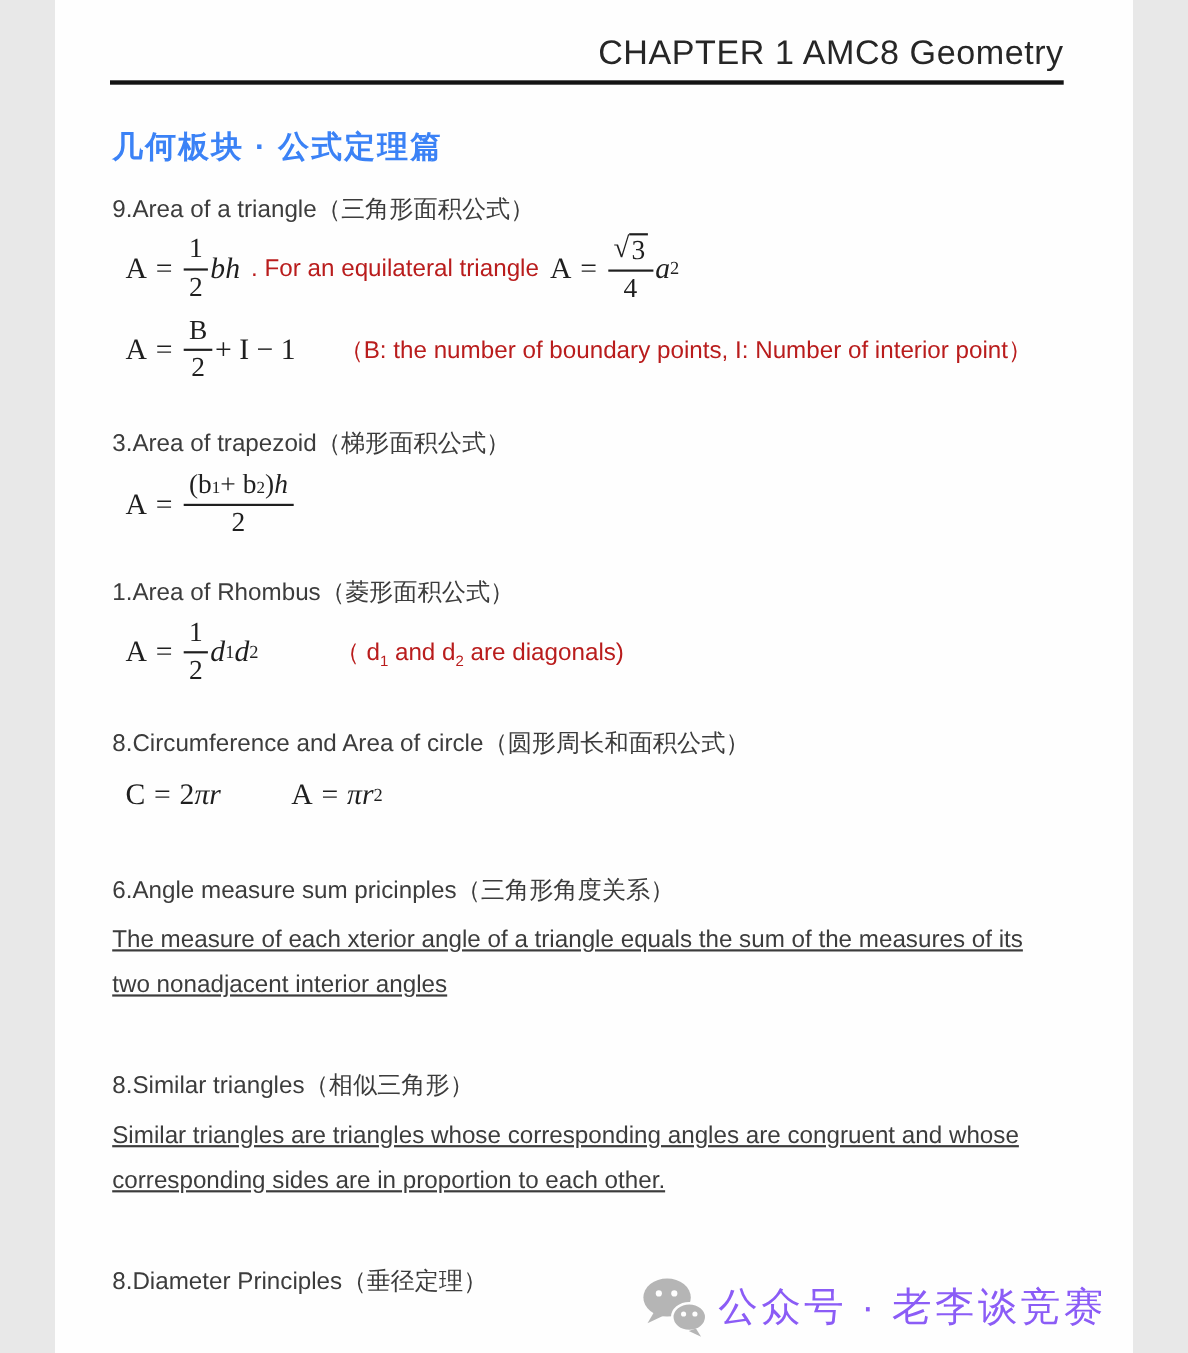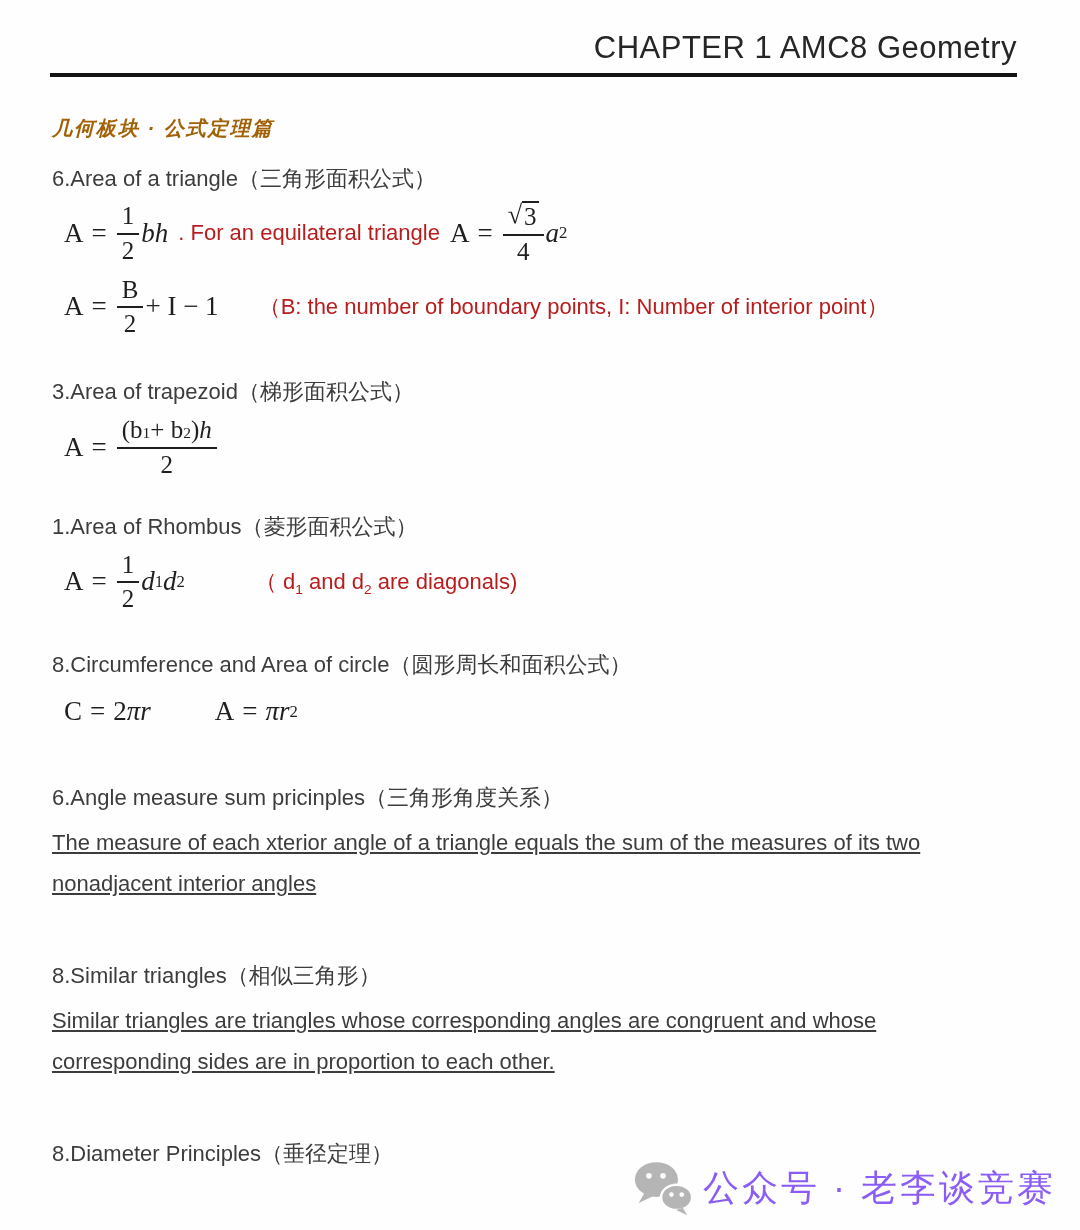--- a/index.html
+++ b/index.html
@@ -1,28 +1,28 @@
 <!DOCTYPE html>
 <html><head>
 <meta charset="utf-8">
 <style>
   * { margin:0; padding:0; box-sizing:border-box; }
   html,body { background:#e8e8e8; }
   .page {
-    position:relative; width:1080px; height:1230px; margin:0 auto;
+    position:relative; width:980px; height:1230px; margin:0 auto;
     background:#fefefe; overflow:hidden;
     font-family:"Liberation Sans", sans-serif; color:#3a3a3a;
   }
   
   .hdr { padding:30px 63px 0 50px; text-align:right; }
   .hdr-title { font-size:31px; color:#262626; letter-spacing:0.5px; }
   .hdr-rule { margin:7px 63px 0 50px; height:4px; background:#141414; }
   
   .content { padding:0 62px 0 52px; }
-  .doc-title { margin-top:38px; font-size:20px; font-weight:bold; color:#a16207; letter-spacing:2px;font-style:italic; }
+  .doc-title { margin-top:38px; font-size:28px; font-weight:bold; color:#3b82f6; letter-spacing:2px; }
   .sec-head { font-size:22px; color:#3c3c3c; }
   .sec-body { font-size:22px; color:#3c3c3c; line-height:1.86; max-width:890px; margin-top:10px;text-decoration:underline; }
   
   .frow { display:flex; align-items:center; padding-left:12px;
           font-family:"Liberation Serif", serif; font-size:27px; color:#1f1f1f; }
   .m  { font-family:"Liberation Serif", serif; color:#1f1f1f; }
   .mi { font-style:italic; }
   .eq { margin:0 8px; }
   .frac { display:inline-flex; flex-direction:column; align-items:center; margin:0 2px; font-size:25px; line-height:1.15; }
   .frac .num { padding:1px 5px 2px; border-bottom:2px solid #1f1f1f; display:inline-flex; align-items:baseline; }
@@ -62,21 +62,21 @@
 
   <div class="hdr">
     <span class="hdr-title">CHAPTER 1 AMC8 Geometry</span>
   </div>
   <div class="hdr-rule"></div>
 
   <div class="content">
 
     <div class="doc-title">几何板块 · 公式定理篇</div>
 
-    <div class="sec-head s1-head">6.Area of a triangle（三角形面积公式）</div>
+    <div class="sec-head s1-head">9.Area of a triangle（三角形面积公式）</div>
     <div class="frow s1-f">
       <span class="m">A</span>
       <span class="m eq">=</span>
       <span class="frac">
         <span class="num">1</span>
         <span class="den">2</span>
       </span>
       <span class="m mi">bh</span>
       <span class="note" style="margin-left:10px;">. For an equilateral triangle</span>
       <span class="m" style="margin-left:10px;">A</span>

